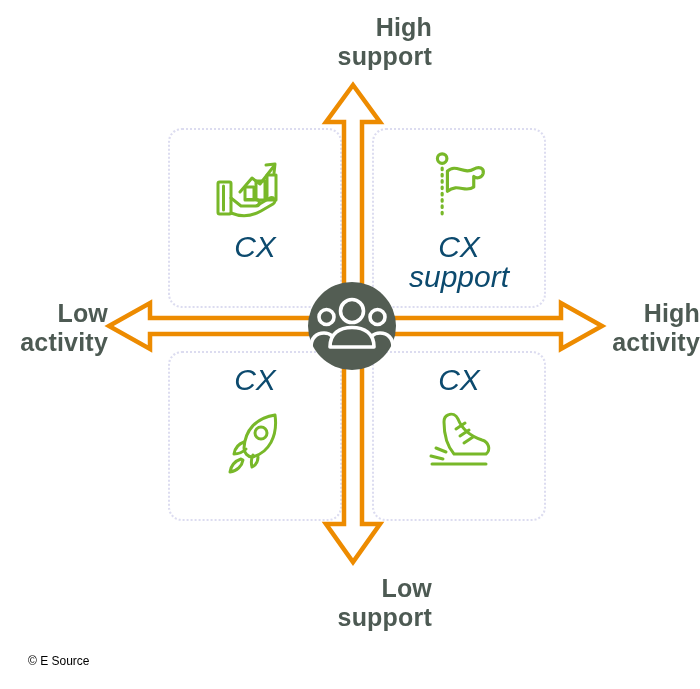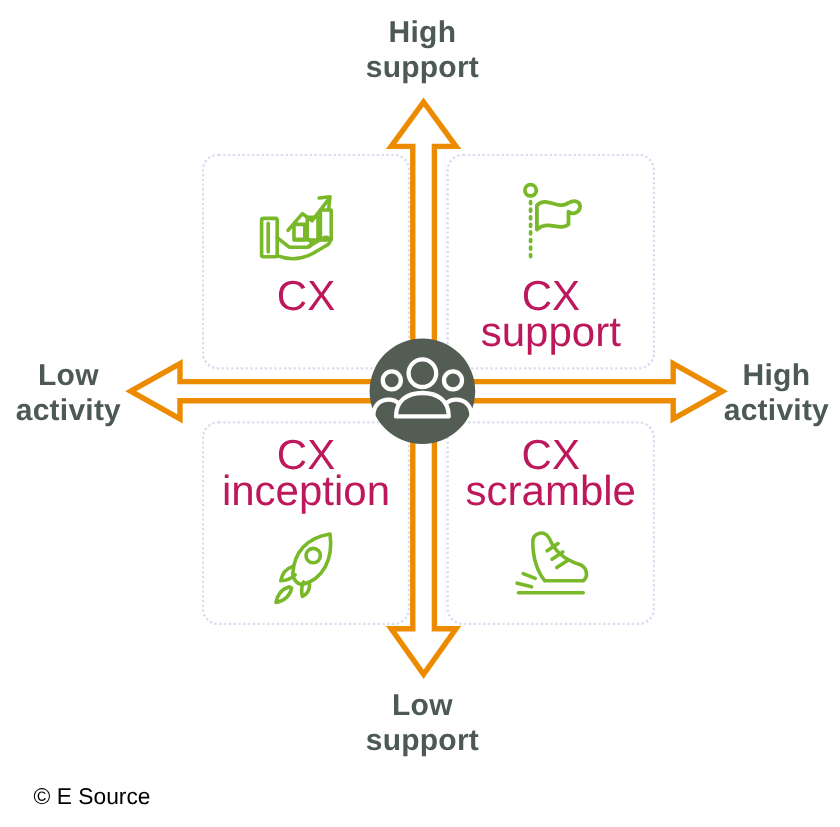--- a/index.html
+++ b/index.html
@@ -2,43 +2,43 @@
 <html><head>
 <meta charset="utf-8">
 <style>
   html,body{margin:0;padding:0;background:#fff;}
   .canvas{
     position:relative;width:700px;height:689px;background:#fff;overflow:hidden;
     font-family:"Liberation Sans",sans-serif;
   }
   .axes-svg{position:absolute;left:0;top:0;width:700px;height:689px;}
   .axis-label{
-    position:absolute;text-align:center;font-weight:bold;
+    position:absolute;text-align:right;font-weight:bold;
     font-size:25px;line-height:29px;color:#4D5A53;letter-spacing:0.2px;
   }
   .axis-top{left:272px;top:13px;width:160px;}
   .axis-bottom{left:272px;top:574px;width:160px;}
   .axis-left{left:6px;top:299px;width:102px;}
   .axis-right{left:594px;top:299px;width:106px;}
   .quad{
     position:absolute;border:2px dotted #DCDCF0;border-radius:14px;
     display:flex;flex-direction:column;align-items:center;background:#fff;
   }
   .quad-tl{left:168px;top:128px;width:170px;height:176px;}
   .quad-tr{left:372px;top:128px;width:170px;height:176px;}
   .quad-bl{left:168px;top:351px;width:170px;height:166px;}
   .quad-br{left:372px;top:351px;width:170px;height:166px;}
   .quad-label{
-    text-align:center;font-size:35px;line-height:30px;color:#be185d;
+    text-align:center;font-size:30px;line-height:30px;color:#0c4a6e;font-style:italic;
   }
   .quad-tl .icon-wrap,.quad-tr .icon-wrap{margin-top:16px;margin-bottom:4px;height:82px;display:flex;align-items:center;}
   .quad-bl .quad-label,.quad-br .quad-label{margin-top:12px;}
   .quad-bl .icon-wrap,.quad-br .icon-wrap{margin-top:4px;height:82px;display:flex;align-items:center;}
   .copyright{
-    position:absolute;left:28px;top:654px;font-size:19px;color:#000;
+    position:absolute;left:28px;top:654px;font-size:12px;color:#000;
   }
   .gicon{stroke:#78B829;fill:none;stroke-width:3;stroke-linecap:round;stroke-linejoin:round;}
 </style>
 </head>
 <body>
 
 <div class="canvas">
 
   <div class="quad quad-tl">
     <div class="icon-wrap">
@@ -73,39 +73,37 @@
     </div>
     <div class="quad-label">
       <div>CX</div>
       <div>support</div>
     </div>
   </div>
 
   <div class="quad quad-bl">
     <div class="quad-label">
       <div>CX</div>
-      <div>inception</div>
     </div>
     <div class="icon-wrap">
       <svg width="76" height="76" viewBox="0 0 76 76">
         <g class="gicon">
           <path d="M58,13 C39,16 28,28 27,46 C27,51 31,55 35,55 C52,51 61,34 58,13 Z"></path>
           <circle cx="44" cy="31" r="6"></circle>
           <path d="M27,40 C21,42 18,46 17,52 C21,52 26,50 29,47"></path>
           <path d="M41,55 C41,60 39,63 35,65 C34,61 34,57 36,53"></path>
           <path d="M24,57 C18,59 14,64 13,70 C20,69 25,64 26,58 Z"></path>
         </g>
       </svg>
     </div>
   </div>
 
   <div class="quad quad-br">
     <div class="quad-label">
       <div>CX</div>
-      <div>scramble</div>
     </div>
     <div class="icon-wrap">
       <svg width="80" height="70" viewBox="0 0 80 68">
         <g class="gicon">
           <path d="M29,9 C33,7 37,9 39,13 C43,23 51,30 63,34 C70,36 72,44 67,48 L35,48 C29,41 25,29 25,16 C25,12 26,10 29,9 Z"></path>
           <line x1="37" y1="23" x2="46" y2="17"></line>
           <line x1="41" y1="30" x2="50" y2="24"></line>
           <line x1="45" y1="37" x2="54" y2="31"></line>
           <line x1="17" y1="42" x2="27" y2="46"></line>
           <line x1="12" y1="50" x2="24" y2="53"></line>

